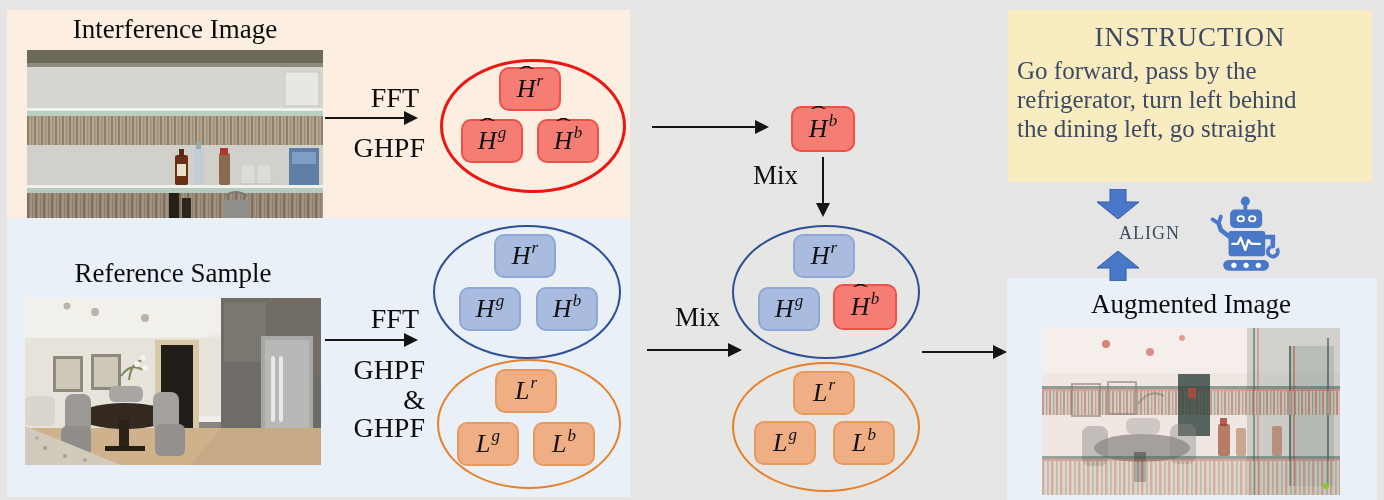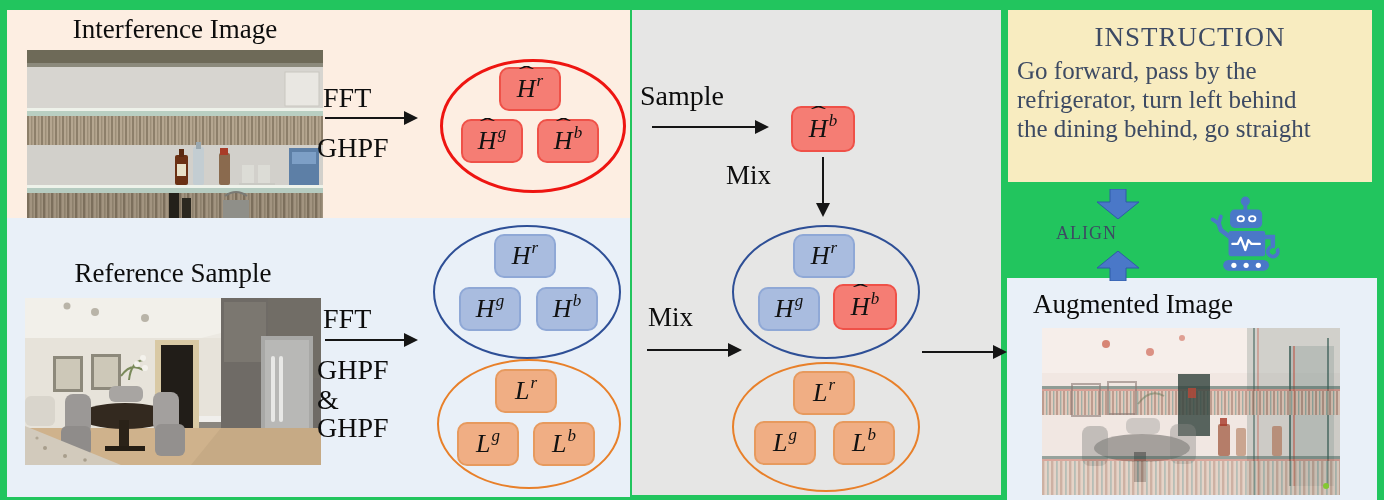--- a/index.html
+++ b/index.html
@@ -1,24 +1,24 @@
 <!DOCTYPE html>
 <html style="--panel-peach: #fdeee2; --panel-blue: #e9f0f8; --panel-gray: #e6e6e5; --panel-yellow: #f8ecc0; --red-box-fill: #f57d74; --red-box-border: #ef5148; --red-ellipse: #ee1511; --blue-box-fill: #a9bcdf; --blue-box-border: #8fa8d6; --blue-ellipse: #2e4f96; --orange-box-fill: #f0ae84; --orange-box-border: #e79a5e; --orange-ellipse: #e8802a; --instruction-text: #3d4a63; --block-arrow: #4a78c8; --arrow-black: #151515;"><head>
 <meta charset="utf-8">
 <style>
   html,body{margin:0;padding:0;background:#ffffff;}
-  .canvas{position:relative;width:1384px;height:500px;background:#22c55e;overflow:hidden;
+  .canvas{position:relative;width:1384px;height:500px;background:#e5e5e5;overflow:hidden;
           font-family:"Liberation Serif","DejaVu Serif",serif;}
   .panel{position:absolute;}
   .panel.peach{background:var(--panel-peach,#fdeee2);}
   .panel.lblue{background:var(--panel-blue,#e9f0f8);}
   .panel.gray{background:var(--panel-gray,#e6e6e5);}
   .panel.yellow{background:var(--panel-yellow,#f8ecc0);}
   .ttl{position:absolute;font-size:27px;color:#0d0d0d;text-align:center;white-space:nowrap;}
-  .lbl{position:absolute;font-size:28px;color:#0d0d0d;text-align:left;white-space:nowrap;}
+  .lbl{position:absolute;font-size:28px;color:#0d0d0d;text-align:right;white-space:nowrap;}
   .navy{color:var(--instruction-text,#3d4a63);}
   .ins-line{position:absolute;font-size:25px;color:var(--instruction-text,#3d4a63);white-space:nowrap;}
   
   .ar{position:absolute;background:var(--arrow-black,#151515);}
   .ar-h{height:2.4px;}
   .ar-h::after{content:"";position:absolute;right:-13px;top:50%;transform:translateY(-50%);
     border-left:14px solid var(--arrow-black,#151515);border-top:7px solid transparent;border-bottom:7px solid transparent;}
   .ar-v{width:2.4px;}
   .ar-v::after{content:"";position:absolute;bottom:-13px;left:50%;transform:translateX(-50%);
     border-top:14px solid var(--arrow-black,#151515);border-left:7px solid transparent;border-right:7px solid transparent;}
@@ -50,21 +50,21 @@
 <div class="canvas">
 
   <div class="panel peach" style="left:7px;top:10px;width:623px;height:208px;"></div>
   <div class="panel lblue" style="left:7px;top:218px;width:623px;height:279px;"></div>
   <div class="panel gray" style="left:632px;top:10px;width:369px;height:485px;"></div>
   <div class="panel yellow" style="left:1008px;top:10px;width:364px;height:172px;"></div>
   <div class="panel lblue" style="left:1007px;top:278px;width:370px;height:222px;"></div>
 
   <div class="ttl" style="left:27px;top:14px;width:296px;">Interference Image</div>
   <div class="ttl" style="left:25px;top:258px;width:296px;">Reference Sample</div>
-  <div class="ttl" style="left:984px;top:289px;width:298px;">Augmented Image</div>
+  <div class="ttl" style="left:1042px;top:289px;width:298px;">Augmented Image</div>
 
   <div class="photo" style="left:27px;top:50px;width:296px;height:168px;">
     <svg viewBox="0 0 296 168" preserveAspectRatio="none">
       <rect width="296" height="168" fill="#dcdad5"></rect>
       <rect width="296" height="13" fill="#6e6a58"></rect>
       <rect y="13" width="296" height="4" fill="#8c8a7c"></rect>
       <rect y="17" width="296" height="41" fill="#d7d5d0"></rect>
       <rect x="258" y="22" width="34" height="34" fill="#e9e7e2" stroke="#c9c7c0"></rect>
       <rect y="58" width="296" height="3" fill="#eef2ea"></rect>
       <rect y="61" width="296" height="5" fill="#b9cfc2"></rect>
@@ -223,21 +223,20 @@
   </div>
   <div class="fbox red" style="left:461px;top:119px;">
     <span class="bh"><span class="hat">ˆ</span><span>H</span></span>
       <span class="sup">g</span>
   </div>
   <div class="fbox red" style="left:537px;top:119px;">
     <span class="bh"><span class="hat">ˆ</span><span>H</span></span>
       <span class="sup">b</span>
   </div>
 
-  <div class="lbl" style="left:640px;top:80px;width:118px;">Sample</div>
   <div class="ar ar-h" style="left:652px;top:126px;width:104px;"></div>
   <div class="fbox red big" style="left:791px;top:106px;">
     <span class="bh"><span class="hat">ˆ</span><span>H</span></span>
       <span class="sup">b</span>
   </div>
   <div class="lbl" style="left:726px;top:160px;width:72px;font-size:27px;">Mix</div>
   <div class="ar ar-v" style="left:822px;top:157px;height:47px;"></div>
 
   <div class="fbox blue" style="left:494px;top:234px;">
     <span class="bh"><span class="hat"></span><span>H</span></span>
@@ -292,21 +291,21 @@
   <div class="fbox orange" style="left:833px;top:421px;">
     <span class="bh"><span class="hat"></span><span>L</span></span>
       <span class="sup">b</span>
   </div>
 
   <div class="ar ar-h" style="left:922px;top:351px;width:72px;"></div>
 
   <div class="ttl navy" style="left:1008px;top:22px;width:364px;font-size:27px;letter-spacing:1px;">INSTRUCTION</div>
   <div class="ins-line" style="left:1017px;top:57px;">Go forward, pass by the</div>
   <div class="ins-line" style="left:1017px;top:86px;">refrigerator, turn left behind</div>
-  <div class="ins-line" style="left:1017px;top:115px;">the dining behind, go straight</div>
+  <div class="ins-line" style="left:1017px;top:115px;">the dining left, go straight</div>
 
   <div class="blockarrow" style="left:1097px;top:189px;width:42px;height:30px;">
     <svg viewBox="0 0 42 30" width="42" height="30">
         <polygon points="13,0 29,0 29,13 42,13 21,30 0,13 13,13" style="fill:var(--block-arrow,#4a78c8);stroke:#2f5aa8;stroke-width:1"></polygon>
       </svg>
   </div>
   <div class="lbl navy" style="left:1056px;top:223px;width:124px;font-size:18px;letter-spacing:1px;">ALIGN</div>
   <div class="blockarrow" style="left:1097px;top:251px;width:42px;height:30px;">
     <svg viewBox="0 0 42 30" width="42" height="30">
         <polygon points="21,0 42,17 29,17 29,30 13,30 13,17 0,17" style="fill:var(--block-arrow,#4a78c8);stroke:#2f5aa8;stroke-width:1"></polygon>

